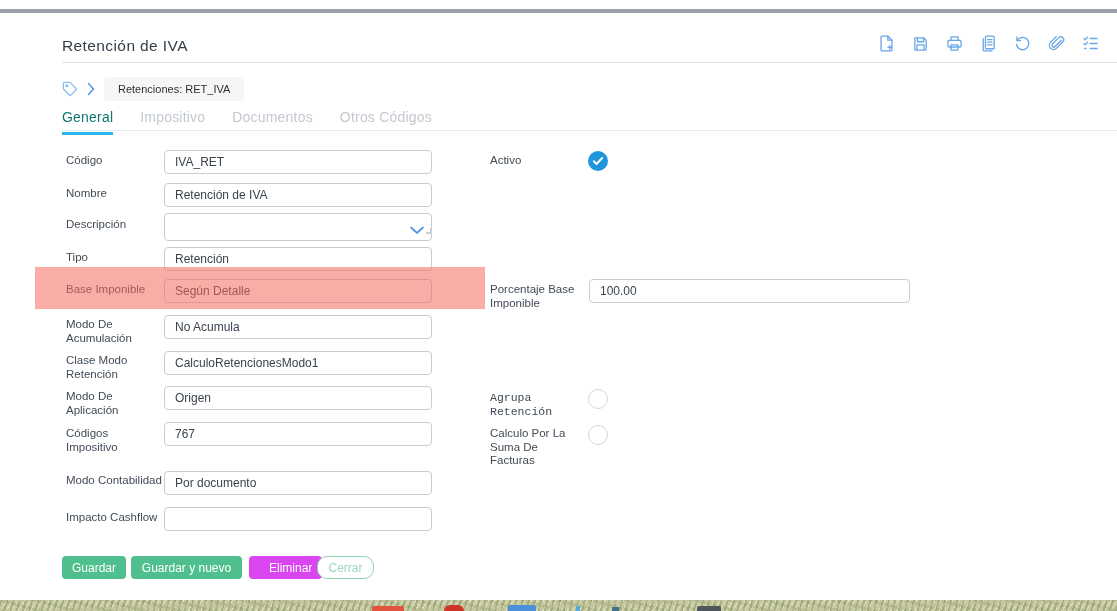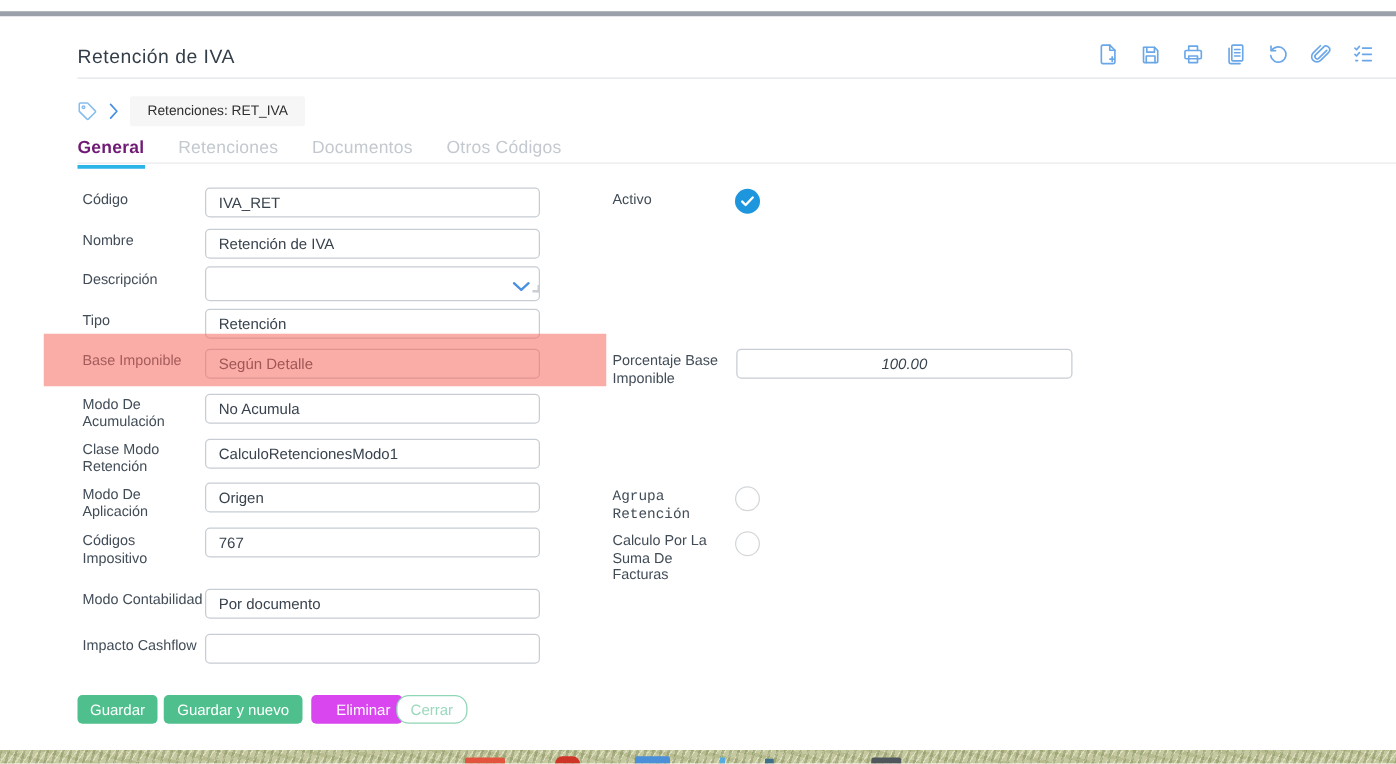--- a/index.html
+++ b/index.html
@@ -13,32 +13,32 @@
   .title-divider { position:absolute; left:62px; right:0; top:62px; height:1px; background:#e1e4e7; }
   .toolbar { position:absolute; top:33px; right:16px; display:flex; gap:13px; align-items:center; }
   .tb-icon { width:21px; height:21px; display:flex; align-items:center; justify-content:center; cursor:pointer; }
   .tb-icon svg { stroke:#6aa7e8; fill:none; stroke-width:1.5; stroke-linecap:round; stroke-linejoin:round; }
 
   .crumbbar { position:absolute; left:62px; top:77px; display:flex; align-items:center; gap:9px; }
   .crumb-box { background:#f6f6f6; border-radius:2px; padding:6px 14px; font-size:11px; color:#2f2f2f; cursor:pointer; }
 
   .tabs { position:absolute; left:62px; top:109px; display:flex; gap:27px; }
   .tab { font-size:14px; color:#c3c9cf; padding-bottom:7px; border-bottom:3px solid transparent; cursor:pointer; letter-spacing:.2px; }
-  .tab.active { color:#701a75; border-bottom-color:#2ab4e8;font-weight:bold; }
+  .tab.active { color:#0f766e; border-bottom-color:#2ab4e8; }
   .tabs-divider { position:absolute; left:62px; right:0; top:130px; height:1px; background:#e7eaec; }
 
   .lbl { position:absolute; left:66px; width:97px; font-size:11.5px; color:#414c57; line-height:13.5px; }
   .rlbl { position:absolute; left:490px; width:92px; font-size:11.5px; color:#414c57; line-height:13.5px; }
   .inp {
     position:absolute; left:164px; width:268px; height:24px;
     border:1px solid #c7cdd3; border-radius:4px; background:#fff;
     font-family:"Liberation Sans", sans-serif; font-size:12px; color:#39434e; padding:0 10px;
   }
   textarea.inp { height:28px; resize:none; padding-top:5px; }
-  .rinp { left:589px; width:269px; text-align:center;font-style:italic; }
+  .rinp { left:589px; width:321px; text-align:left; }
   .expand-caret { position:absolute; left:410px; top:221px; width:14px; height:12px; pointer-events:none; }
   .resize-grip { position:absolute; left:426px; top:228px; width:6px; height:6px;
     border-right:2px solid #c9ced3; border-bottom:2px solid #c9ced3; }
 
   .toggle { position:absolute; left:588px; width:20px; height:20px; border-radius:50%; cursor:pointer; }
   .toggle.on { background:#1e96dd; display:flex; align-items:center; justify-content:center; }
   .toggle.off { background:#fff; border:1px solid #d3d7da; }
 
   .highlight-overlay { position:absolute; left:35px; top:267px; width:450px; height:42px;
     background:rgba(246,104,95,0.55); z-index:6; pointer-events:none; }
@@ -129,21 +129,21 @@
     <span style="display:flex;">
       <svg width="8" height="14" viewBox="0 0 8 14" style="stroke:#4a90e2;fill:none;stroke-width:1.4;stroke-linecap:round;stroke-linejoin:round;">
         <path d="M1.5 1.5L6.5 7l-5 5.5"></path>
       </svg>
     </span>
     <span class="crumb-box">Retenciones: RET_IVA</span>
   </div>
 
   <div class="tabs">
     <div class="tab active">General</div>
-    <div class="tab">Retenciones</div>
+    <div class="tab">Impositivo</div>
     <div class="tab">Documentos</div>
     <div class="tab">Otros Códigos</div>
   </div>
   <div class="tabs-divider"></div>
 
   <div class="lbl" style="top:154px;">Código</div>
   <input class="inp" style="top: 150px;" value="IVA_RET">
 
   <div class="lbl" style="top:187px;">Nombre</div>
   <input class="inp" style="top: 183px;" value="Retención de IVA">

